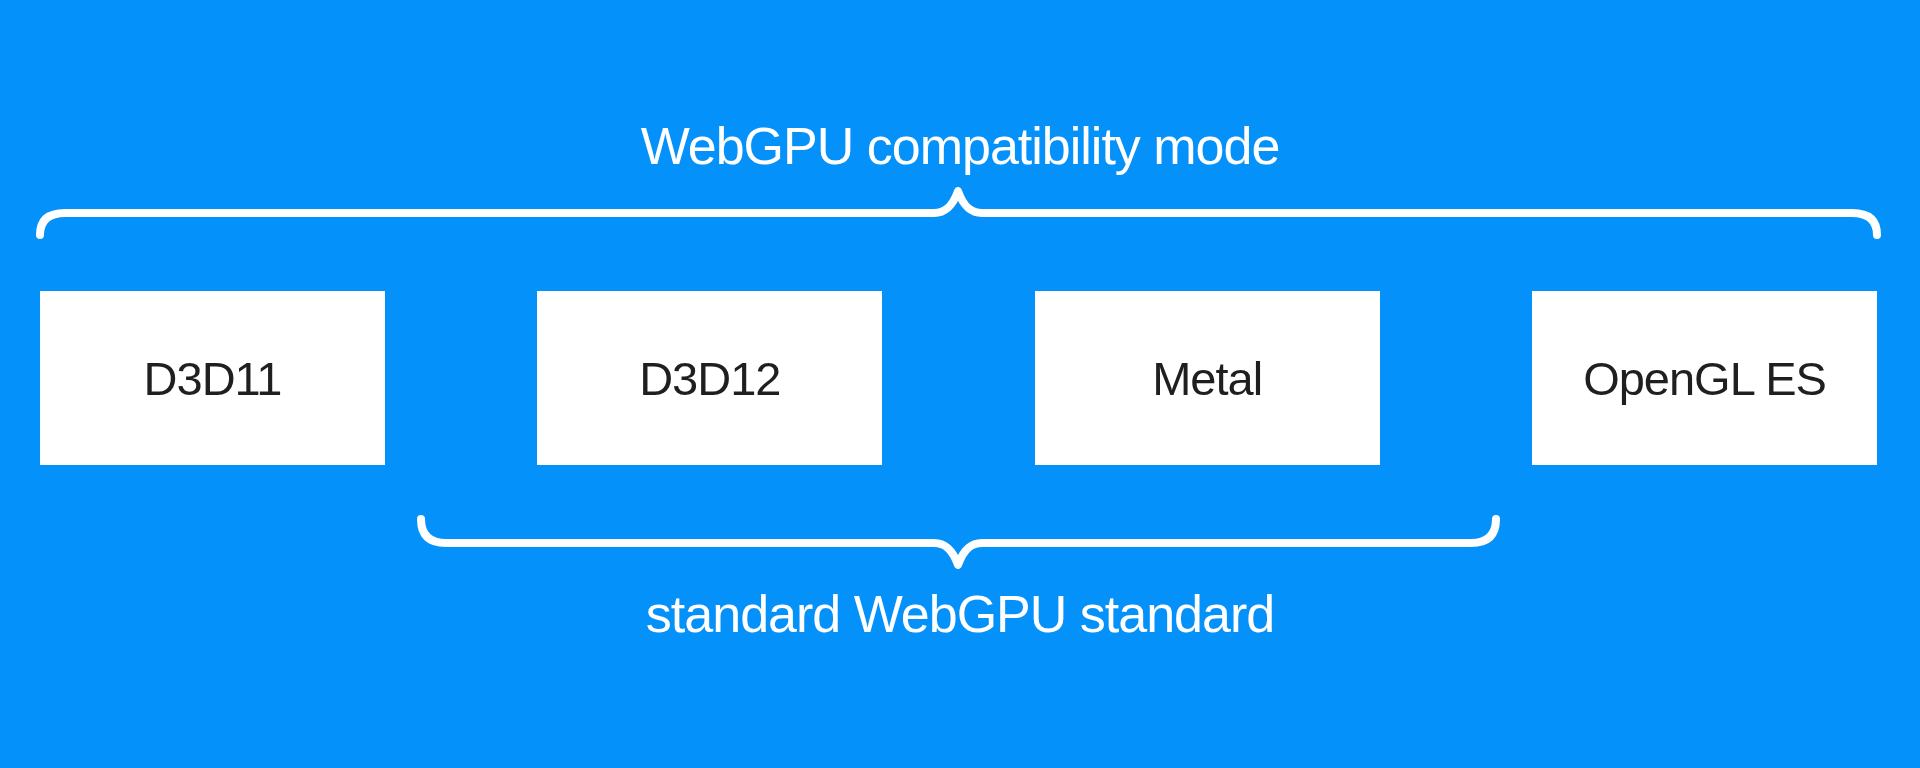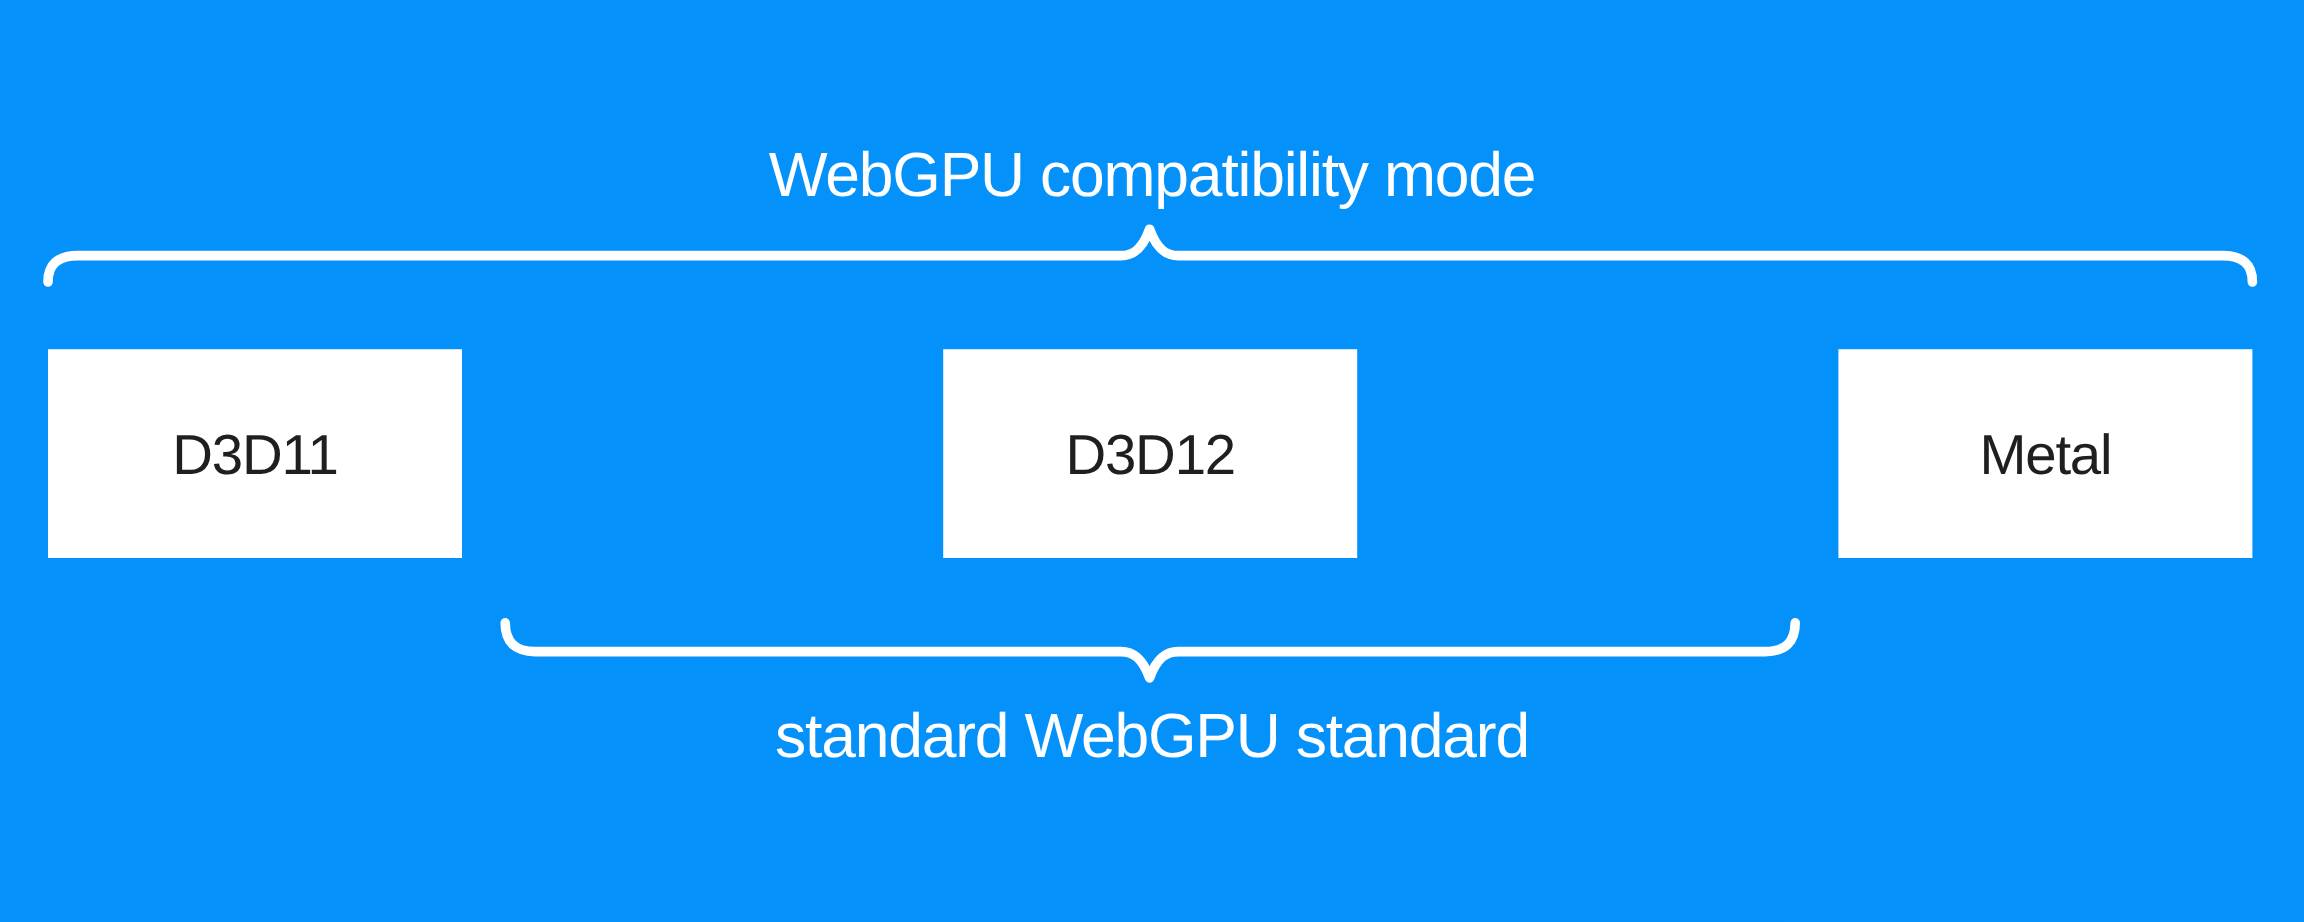--- a/index.html
+++ b/index.html
@@ -83,17 +83,20 @@
   <div class="api-row">
     <div class="api-box">
       <span>D3D11</span>
     </div>
     <div class="api-box">
       <span>D3D12</span>
     </div>
     <div class="api-box">
       <span>Metal</span>
     </div>
+    <div class="api-box">
+      <span>OpenGL ES</span>
+    </div>
   </div>
 
   <div class="brace-label bottom">standard WebGPU standard</div>
 
 </div>
 
 </body></html>

